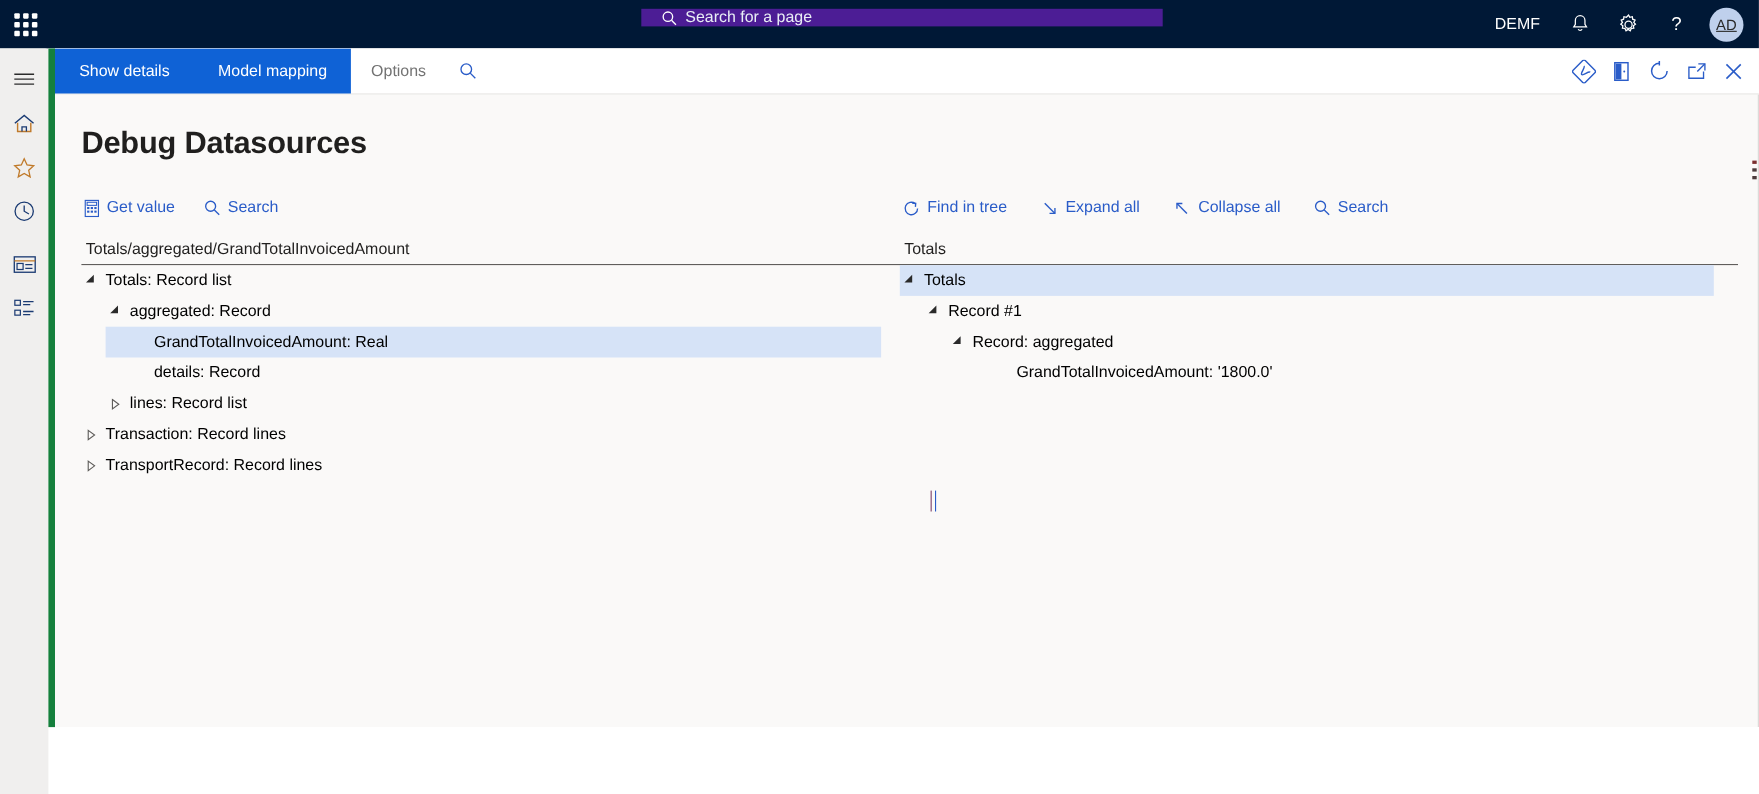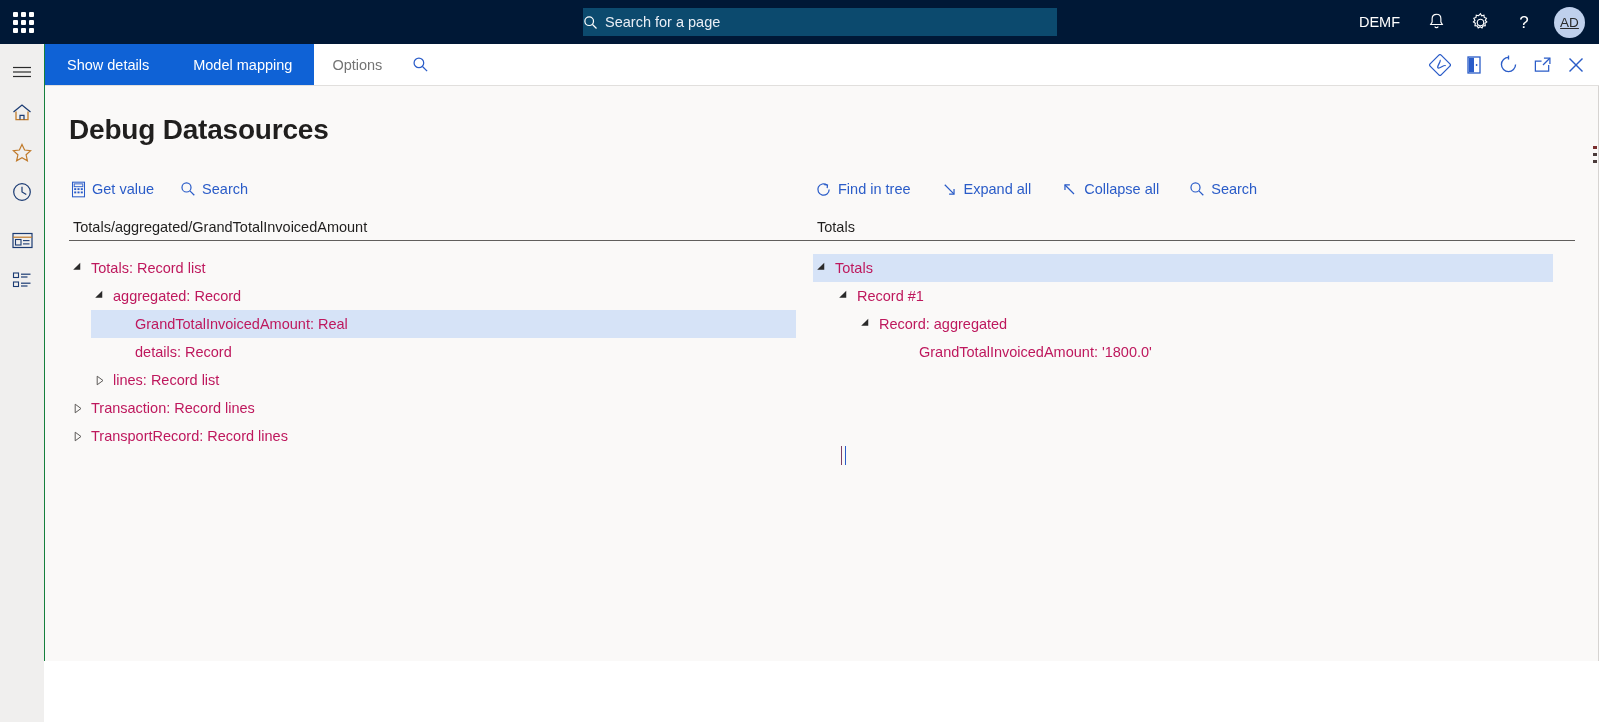--- a/index.html
+++ b/index.html
@@ -45,24 +45,25 @@
     color: #ffffff;
     font-size: 16.5px;
     font-weight: bold;
     letter-spacing: 0.1px;
     margin-left: 10px;
     white-space: nowrap;
   }
   .topsearch {
     position: absolute;
     left: 583px; top: 8px;
-    width: 474px; height: 28px;
-    background: #0c4a6e;
-    display: flex;
-    align-items: center;
+    width: 474px; height: 16px;
+    background: #4c1d95;
+    display: flex;
+    align-items: center;
+    padding-left: 18px;
     box-sizing: border-box;
     cursor: text;
   }
   .topsearch .lbl {
     color: #e9eef5;
     font-size: 14.5px;
     margin-left: 7px;
     white-space: nowrap;
   }
   .topright {
@@ -111,21 +112,21 @@
     cursor: pointer;
   }
   .rail-spacer { height: 8px; }
 
   
   .main {
     position: absolute;
     left: 44px; top: 44px;
     width: 1555px; height: 617px;
     background: #faf9f8;
-    border-left: 1px solid #15803d;
+    border-left: 6px solid #15803d;
     box-sizing: border-box;
     overflow: hidden;
   }
 
   
   .tabstrip {
     position: relative;
     height: 41px;
     background: #ffffff;
     border-bottom: 1px solid #e1dfdd;
@@ -230,23 +231,22 @@
     border-bottom: 1px solid #605e5c;
     padding: 2px 4px 5px 4px;
     font-size: 14.5px;
     color: #201f1e;
     white-space: nowrap;
     overflow: hidden;
     cursor: text;
   }
 
   .tree {
-    margin-top: 13px;
     font-size: 14.5px;
-    color: #be185d;
+    color: #000000;
   }
   .tnode {
     display: flex;
     align-items: center;
     height: 28px;
     white-space: nowrap;
     cursor: pointer;
   }
   .tnode.sel { background: #d6e3f7; }
   .twist {

